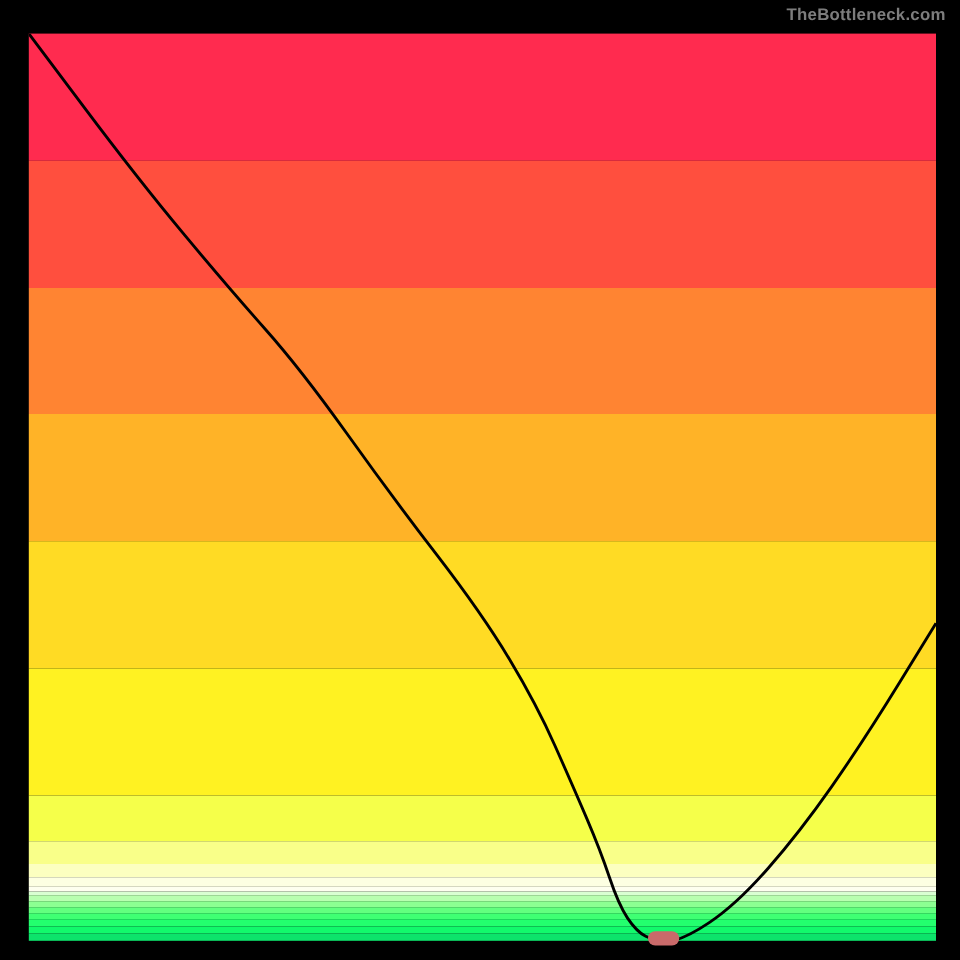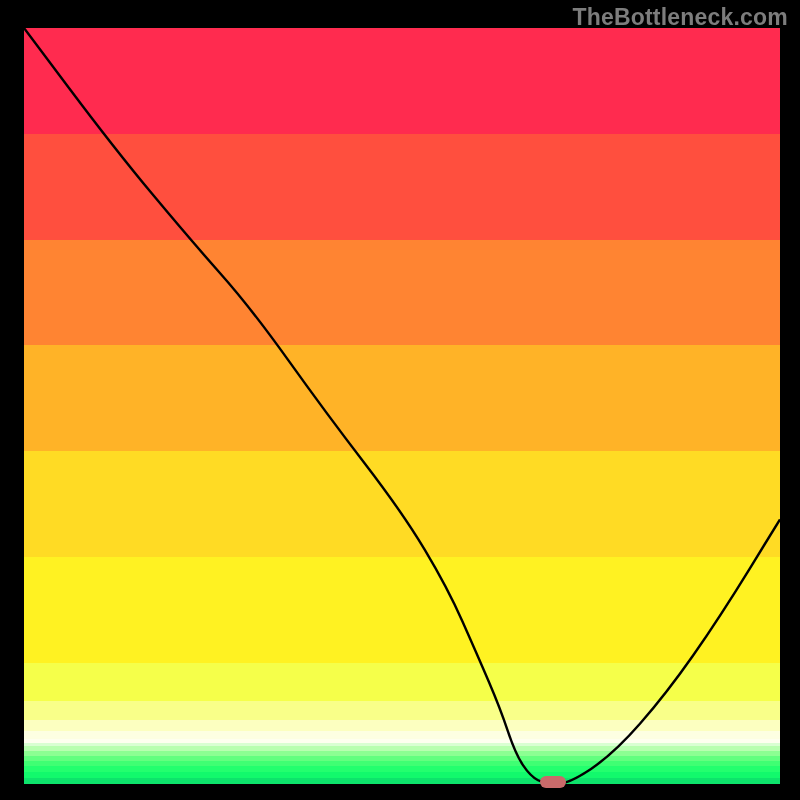--- a/index.html
+++ b/index.html
@@ -14,21 +14,21 @@
     position: relative;
     width: 800px;
     height: 800px;
     background: #000;
   }
   .watermark {
     position: absolute;
     top: 4px;
     right: 12px;
     font-family: Arial, Helvetica, sans-serif;
-    font-size: 23px;
+    font-size: 14px;
     font-weight: 600;
     color: #7d7d7d;
     letter-spacing: 0.2px;
     z-index: 10;
   }
   .plot-area {
     position: absolute;
     left: 24px;
     top: 28px;
     width: 756px;

